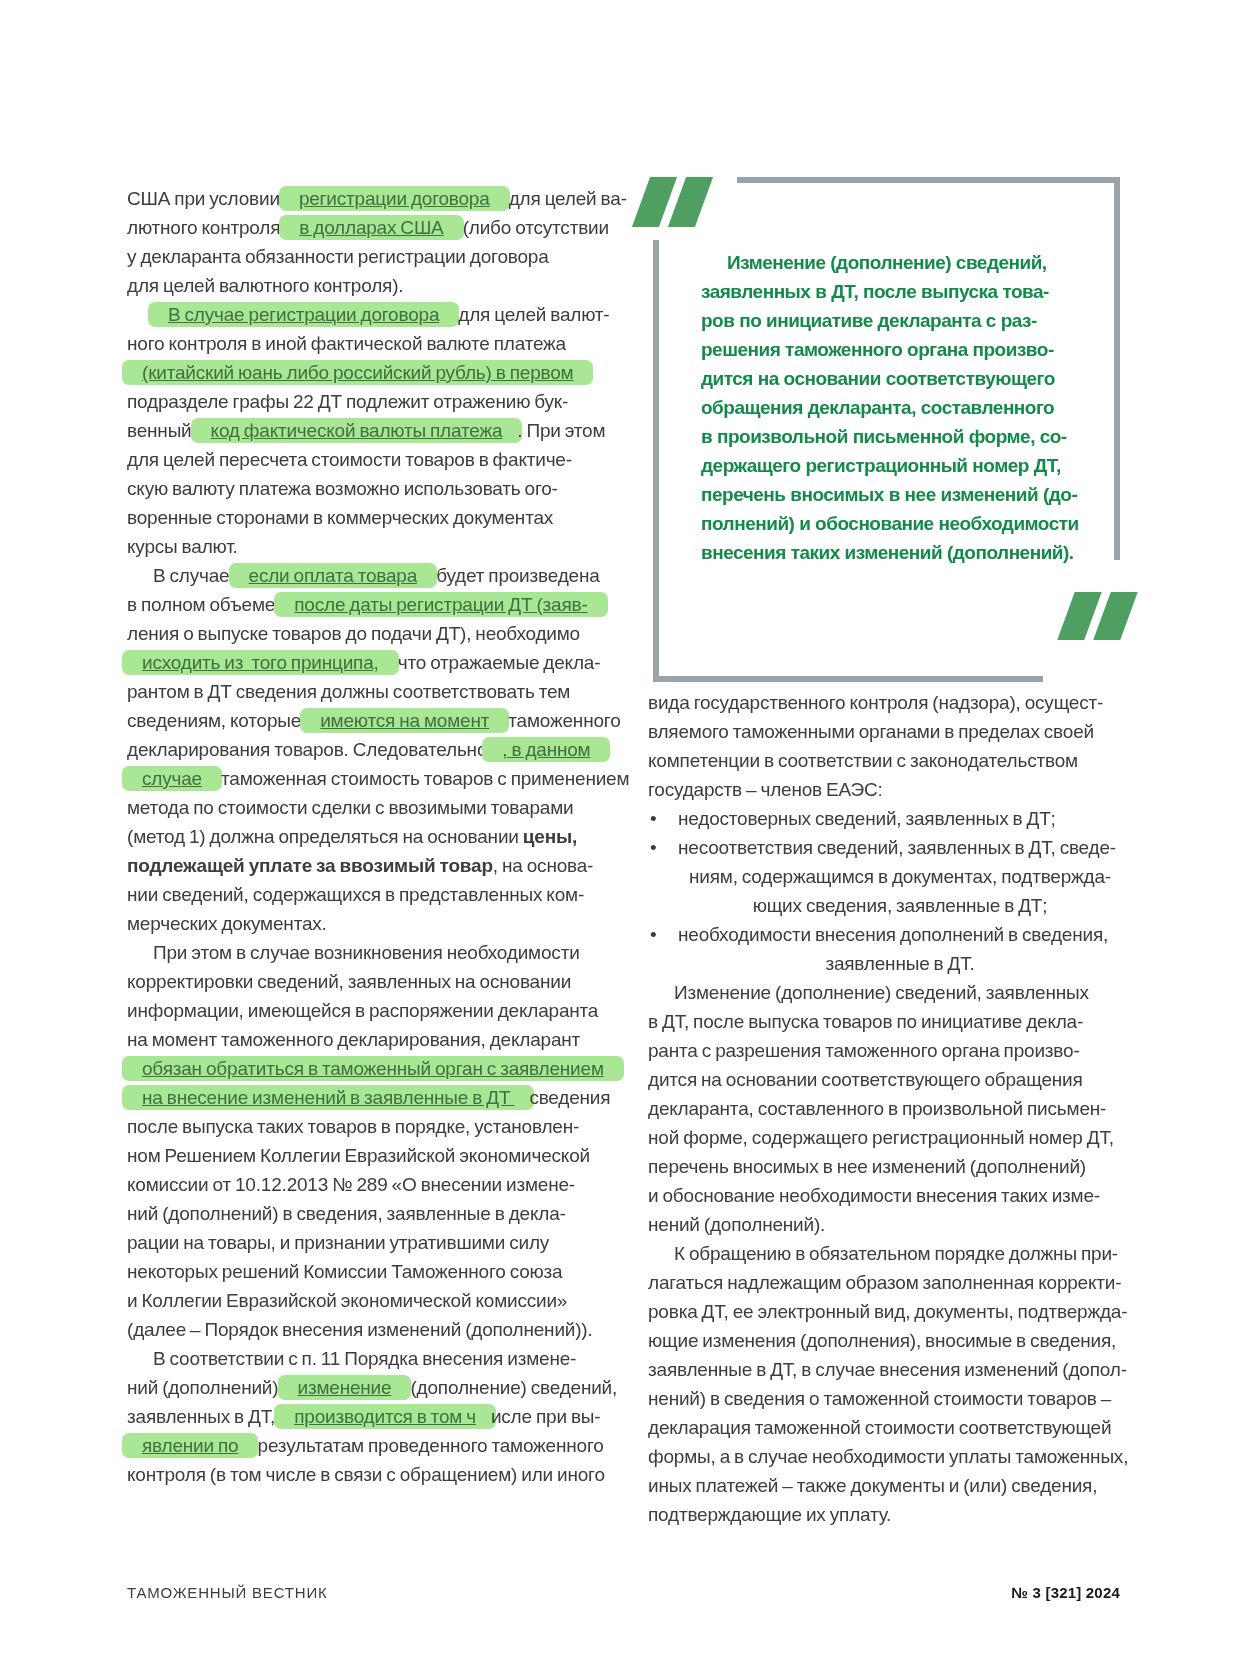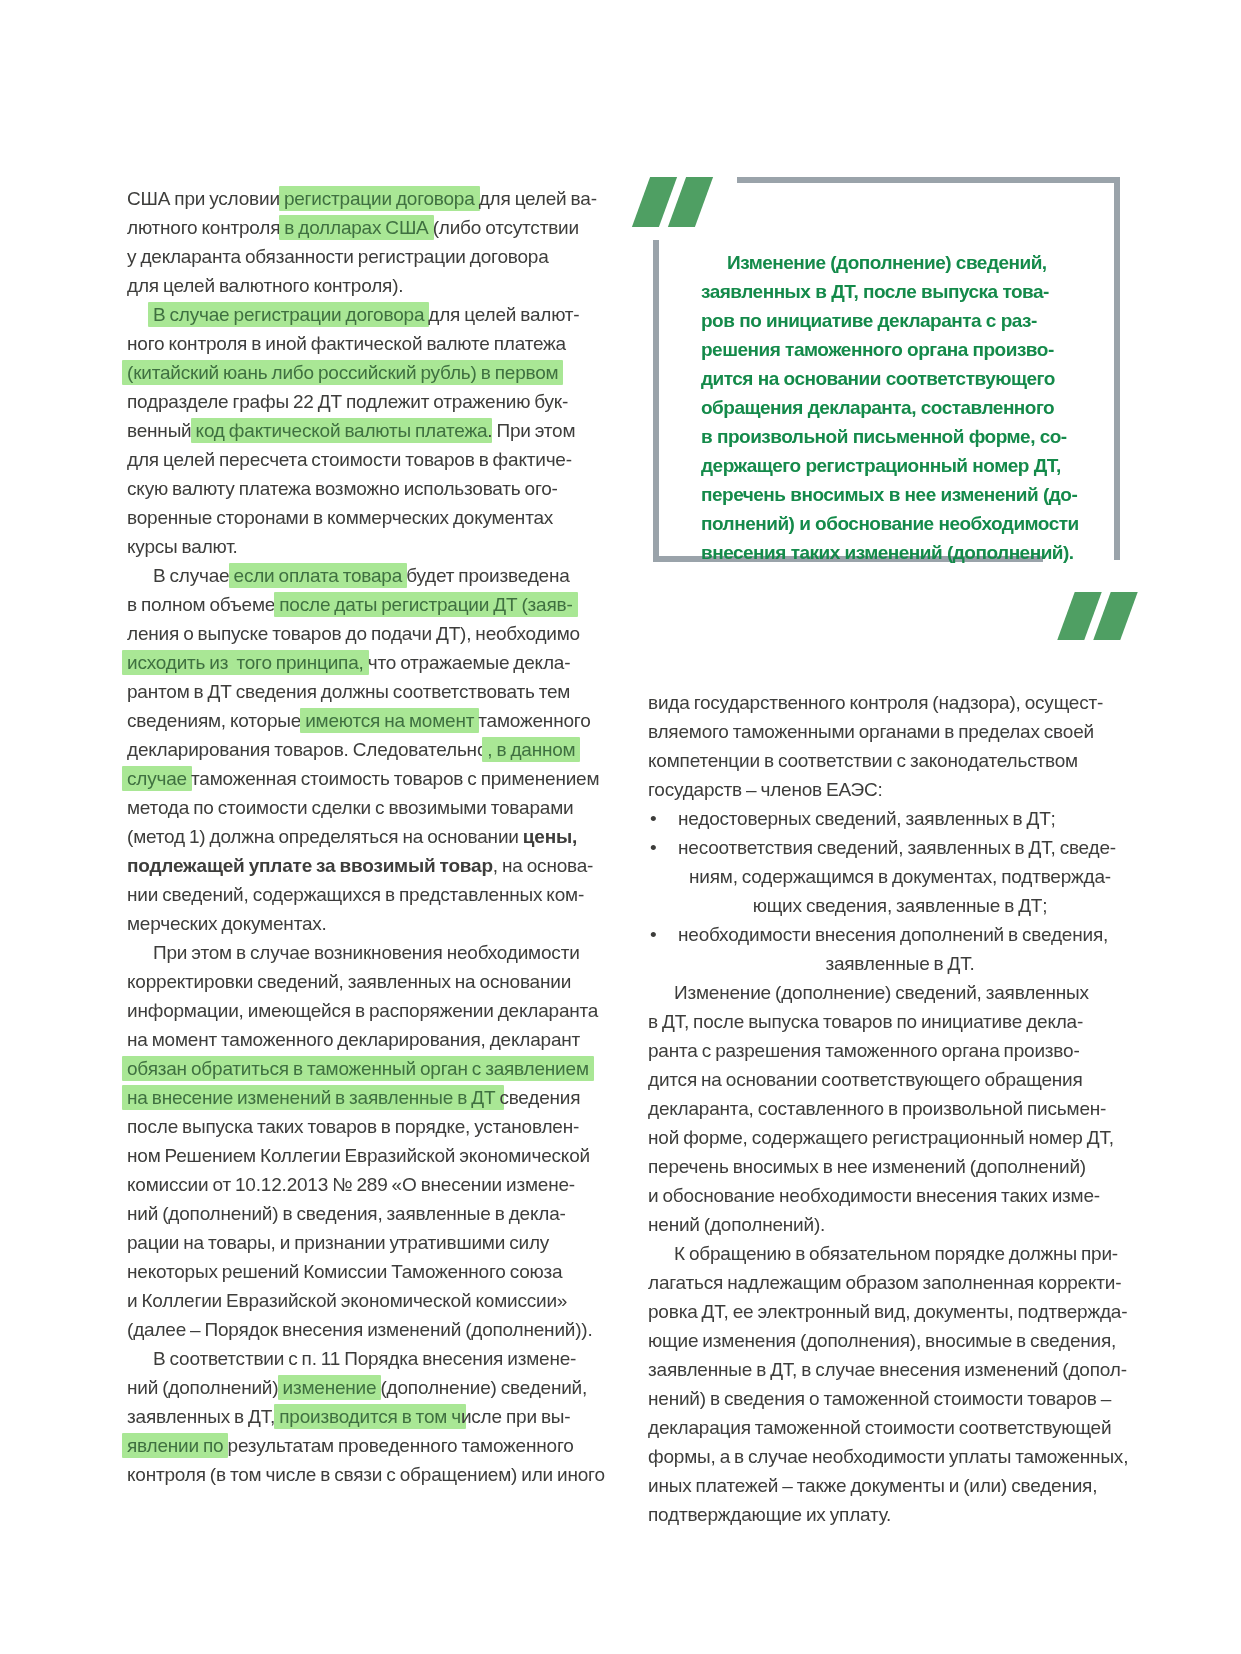--- a/index.html
+++ b/index.html
@@ -15,25 +15,25 @@
   
   .col{position:absolute;font-size:19px;line-height:29px;letter-spacing:-0.2px;word-spacing:-1px;white-space:pre;}
   #left-col{left:127px;top:184px;width:482px;}
   #right-col{left:648px;top:688px;width:474px;}
   .tline{height:29px;}
   .tline.indent{padding-left:26px;}
   .tline.gap{}
   .tline.bullet{padding-left:30px;position:relative;}
   .tline.bullet .dot{position:absolute;left:2px;}
   .tline.cont{padding-left:30px;text-align:center;}
-  .hl{background:#a9e795;border-radius:1px;padding:2px 5px;margin:-2px -5px;color:#3f7040;}
+  .hl{background:#a9e795;border-radius:7px;padding:2px 20px;margin:-2px -5px;color:#3f7040;text-decoration:underline;}
   .bold{font-weight:bold;}
 
   
-  #quote-box{position:absolute;left:653px;top:177px;width:467px;height:385px;}
+  #quote-box{position:absolute;left:653px;top:177px;width:467px;height:505px;}
   .qb-border{position:absolute;background:#9aa3aa;}
   .qb-top{left:84px;top:0;right:0;height:6px;}
   .qb-right{right:0;top:0;width:6px;height:383px;}
   .qb-bottom{left:0;bottom:0;height:6px;width:390px;}
   .qb-left{left:0;top:63px;bottom:0;width:6px;}
   #quote-text{position:absolute;left:48px;top:71px;width:404px;font-size:19px;line-height:29px;
               font-weight:bold;color:#148a4a;letter-spacing:-0.5px;white-space:pre;}
   #quote-text .tline.indent{padding-left:26px;}
 
   .qmark{position:absolute;display:flex;gap:9px;}
@@ -67,14 +67,18 @@
       <i></i>
       <i></i>
     </span>
   <span class="qmark" id="qmark-close">
       <i></i>
       <i></i>
     </span>
 
   <section class="col" id="right-col"><div class="tline"><span>вида государственного контроля (надзора), осущест-</span></div><div class="tline"><span>вляемого таможенными органами в пределах своей</span></div><div class="tline"><span>компетенции в соответствии с законодательством</span></div><div class="tline"><span>государств – членов ЕАЭС:</span></div><div class="tline bullet"><span class="dot">•</span><span>недостоверных сведений, заявленных в ДТ;</span></div><div class="tline bullet"><span class="dot">•</span><span>несоответствия сведений, заявленных в ДТ, сведе-</span></div><div class="tline cont"><span>ниям, содержащимся в документах, подтвержда-</span></div><div class="tline cont"><span>ющих сведения, заявленные в ДТ;</span></div><div class="tline bullet"><span class="dot">•</span><span>необходимости внесения дополнений в сведения,</span></div><div class="tline cont"><span>заявленные в ДТ.</span></div><div class="tline indent"><span>Изменение (дополнение) сведений, заявленных</span></div><div class="tline"><span>в ДТ, после выпуска товаров по инициативе декла-</span></div><div class="tline"><span>ранта с разрешения таможенного органа произво-</span></div><div class="tline"><span>дится на основании соответствующего обращения</span></div><div class="tline"><span>декларанта, составленного в произвольной письмен-</span></div><div class="tline"><span>ной форме, содержащего регистрационный номер ДТ,</span></div><div class="tline"><span>перечень вносимых в нее изменений (дополнений)</span></div><div class="tline"><span>и обоснование необходимости внесения таких изме-</span></div><div class="tline"><span>нений (дополнений).</span></div><div class="tline indent"><span>К обращению в обязательном порядке должны при-</span></div><div class="tline"><span>лагаться надлежащим образом заполненная корректи-</span></div><div class="tline"><span>ровка ДТ, ее электронный вид, документы, подтвержда-</span></div><div class="tline"><span>ющие изменения (дополнения), вносимые в сведения,</span></div><div class="tline"><span>заявленные в ДТ, в случае внесения изменений (допол-</span></div><div class="tline"><span>нений) в сведения о таможенной стоимости товаров –</span></div><div class="tline"><span>декларация таможенной стоимости соответствующей</span></div><div class="tline"><span>формы, а в случае необходимости уплаты таможенных,</span></div><div class="tline"><span>иных платежей – также документы и (или) сведения,</span></div><div class="tline"><span>подтверждающие их уплату.</span></div></section>
 
+  <div class="ftr">
+    <span class="journal">ТАМОЖЕННЫЙ ВЕСТНИК</span>
+    <span class="issue">№ 3 [321] 2024</span>
+  </div>
 
 </div>
 
 </body></html>

